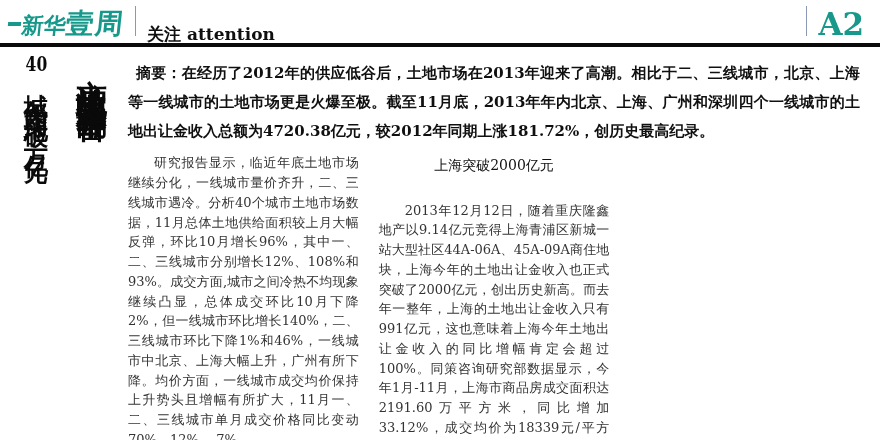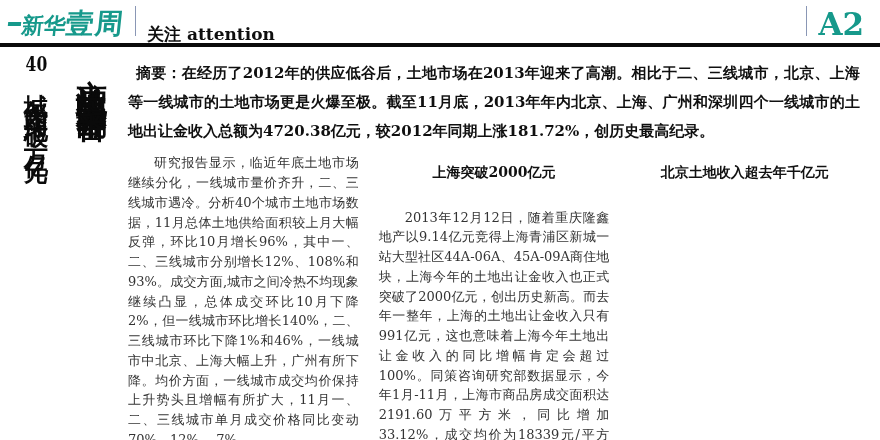--- a/index.html
+++ b/index.html
@@ -105,24 +105,24 @@
   }
   .col {
     flex: 1;
     font-size: 13px;
     line-height: 1.52;
     color: #333;
     text-align: justify;
   }
   .col-heading {
     font-size: 14px;
-    font-weight: 700;
+    font-weight: 400;
     text-align: center;
     color: #111;
-    margin: 9px 0 24px;
+    margin: 2px 0 24px;
   }
   .body-p { margin: 0; text-indent: 2em; }
 </style>
 </head>
 <body>
 
 <div class="page">
 
   <header class="masthead">
     <div class="logo">
@@ -153,19 +153,18 @@
         <div class="col">
           <p class="body-p">研究报告显示，临近年底土地市场继续分化，一线城市量价齐升，二、三线城市遇冷。分析40个城市土地市场数据，11月总体土地供给面积较上月大幅反弹，环比10月增长96%，其中一、二、三线城市分别增长12%、108%和93%。成交方面,城市之间冷热不均现象继续凸显，总体成交环比10月下降2%，但一线城市环比增长140%，二、三线城市环比下降1%和46%，一线城市中北京、上海大幅上升，广州有所下降。均价方面，一线城市成交均价保持上升势头且增幅有所扩大，11月一、二、三线城市单月成交价格同比变动70%、12%、-7%。</p>
         </div>
 
         <div class="col">
           <h3 class="col-heading">上海突破2000亿元</h3>
           <p class="body-p">2013年12月12日，随着重庆隆鑫地产以9.14亿元竞得上海青浦区新城一站大型社区44A-06A、45A-09A商住地块，上海今年的土地出让金收入也正式突破了2000亿元，创出历史新高。而去年一整年，上海的土地出让金收入只有991亿元，这也意味着上海今年土地出让金收入的同比增幅肯定会超过100%。同策咨询研究部数据显示，今年1月-11月，上海市商品房成交面积达2191.60万平方米，同比增加33.12%，成交均价为18339元/平方米，同比上涨12.23%。为2010年至今</p>
         </div>
 
         <div class="col">
-          <h3 class="col-heading">北京土地收入超去年千亿元</h3>
         </div>
 
       </div>
     </section>
   </div>
 </div>
 
 </body></html>

